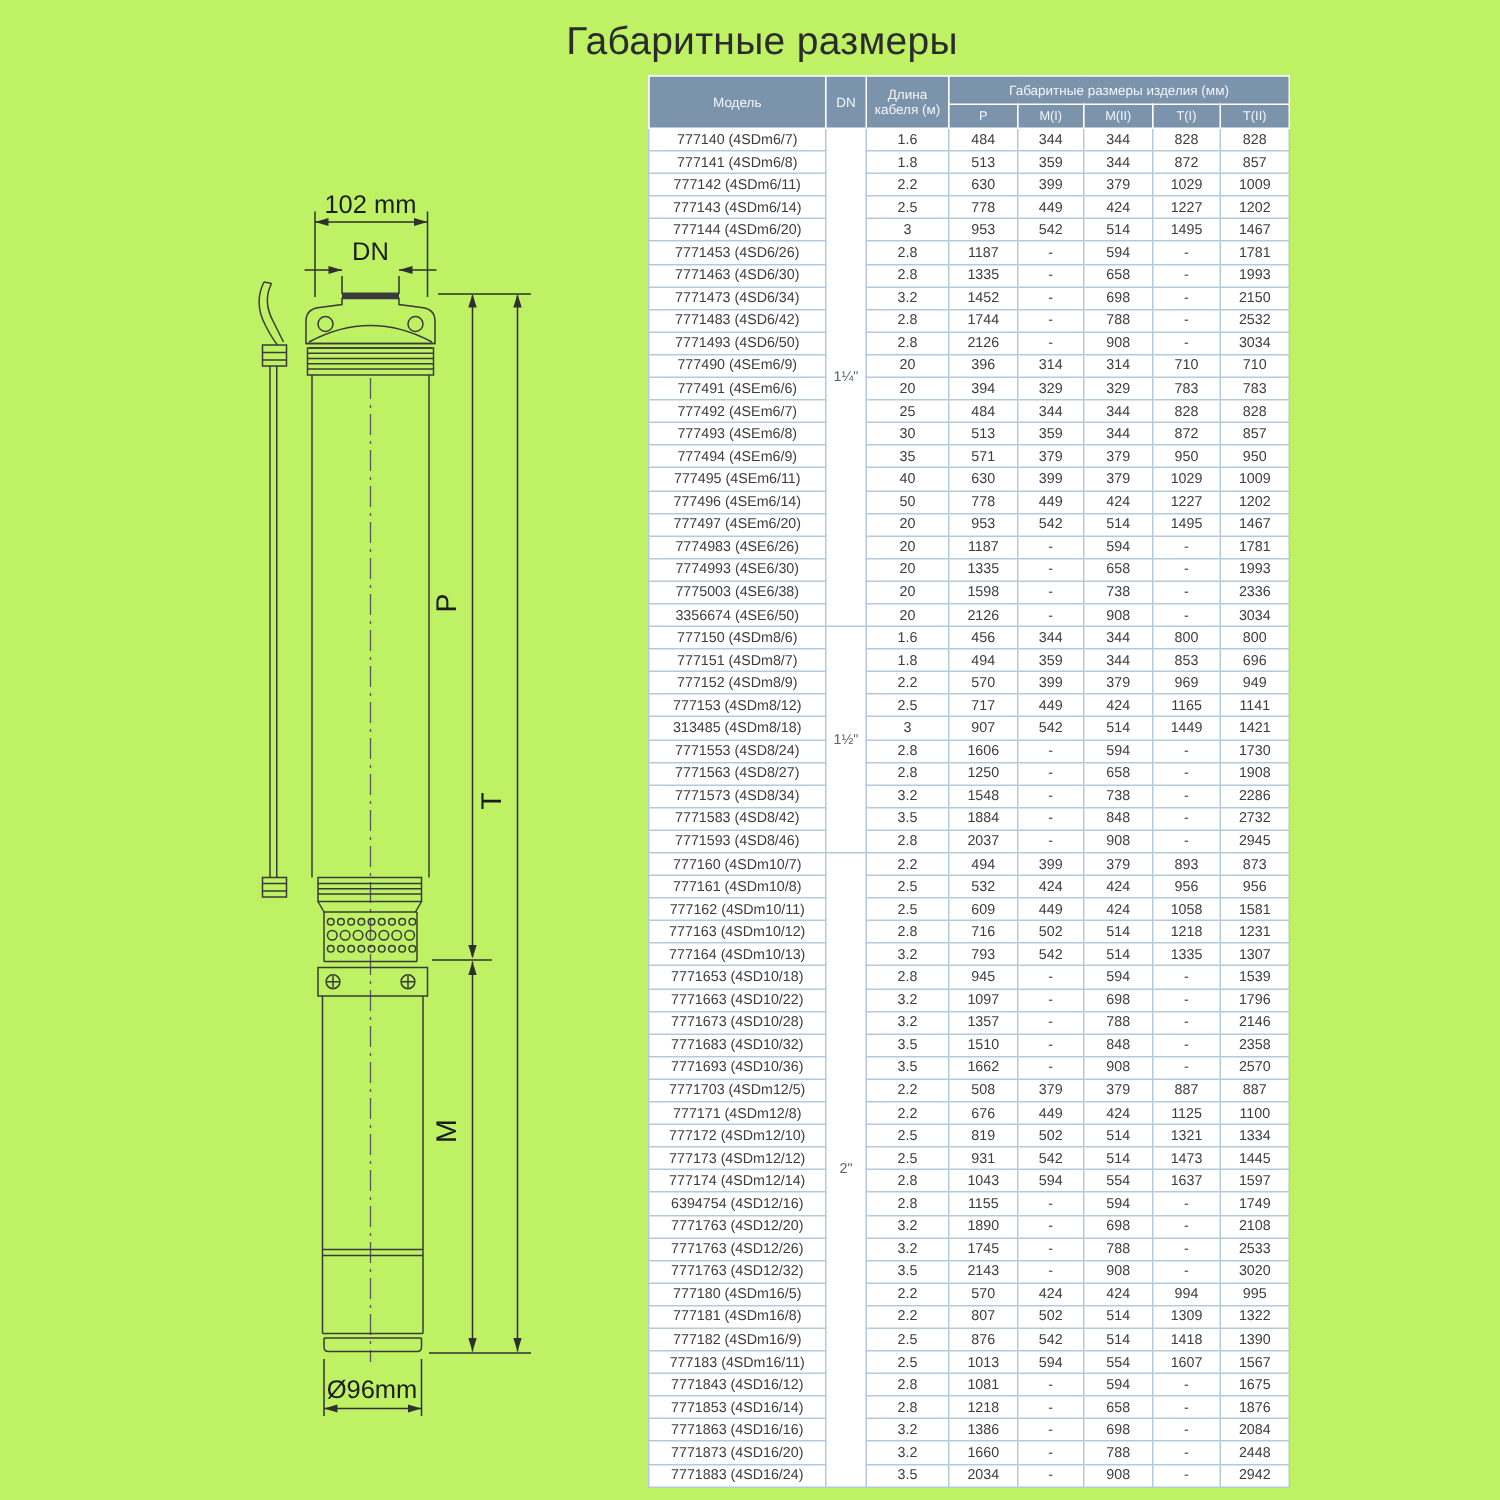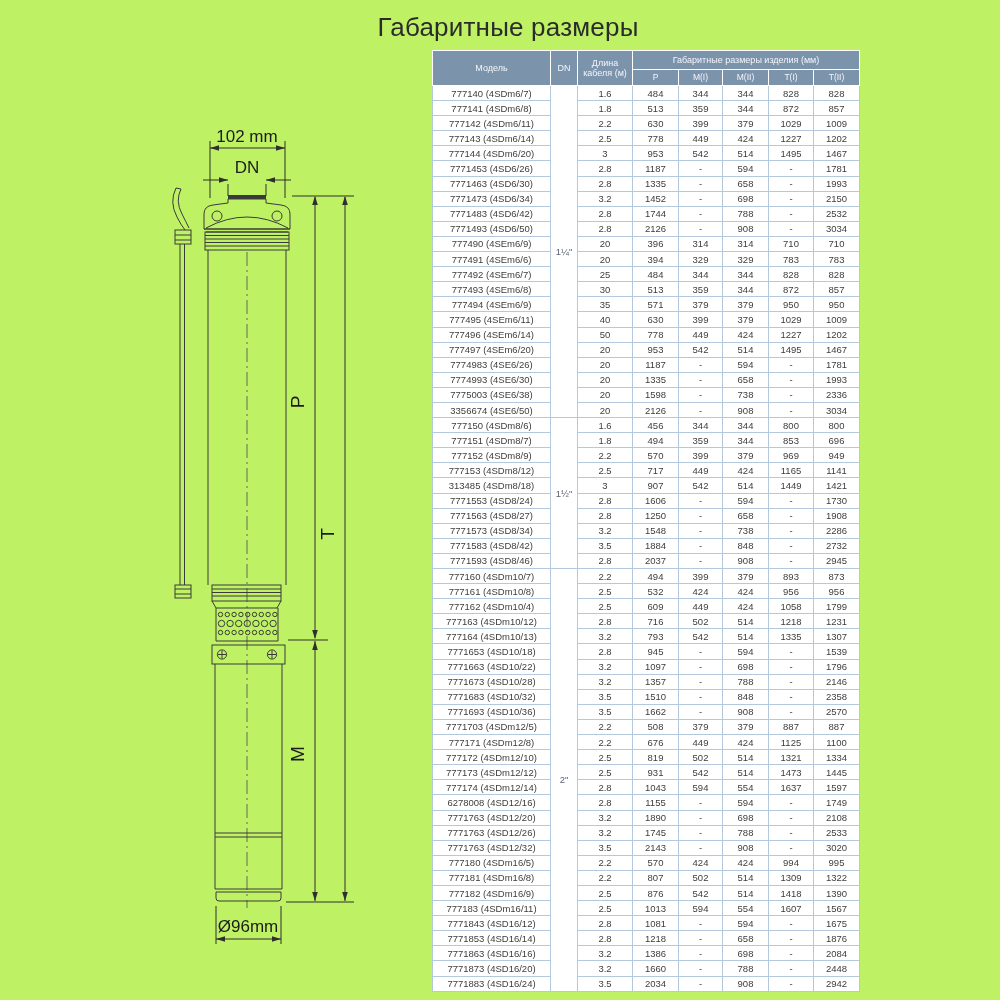--- a/index.html
+++ b/index.html
@@ -511,27 +511,27 @@
         <tr>
           <td class="model">777161 (4SDm10/8)</td>
           <td>2.5</td>
           <td>532</td>
           <td>424</td>
           <td>424</td>
           <td>956</td>
           <td>956</td>
         </tr>
         <tr>
-          <td class="model">777162 (4SDm10/4)</td>
+          <td class="model">777162 (4SDm10/11)</td>
           <td>2.5</td>
           <td>609</td>
           <td>449</td>
           <td>424</td>
           <td>1058</td>
-          <td>1799</td>
+          <td>1581</td>
         </tr>
         <tr>
           <td class="model">777163 (4SDm10/12)</td>
           <td>2.8</td>
           <td>716</td>
           <td>502</td>
           <td>514</td>
           <td>1218</td>
           <td>1231</td>
         </tr>
@@ -628,21 +628,21 @@
         <tr>
           <td class="model">777174 (4SDm12/14)</td>
           <td>2.8</td>
           <td>1043</td>
           <td>594</td>
           <td>554</td>
           <td>1637</td>
           <td>1597</td>
         </tr>
         <tr>
-          <td class="model">6278008 (4SD12/16)</td>
+          <td class="model">6394754 (4SD12/16)</td>
           <td>2.8</td>
           <td>1155</td>
           <td>-</td>
           <td>594</td>
           <td>-</td>
           <td>1749</td>
         </tr>
         <tr>
           <td class="model">7771763 (4SD12/20)</td>
           <td>3.2</td>

